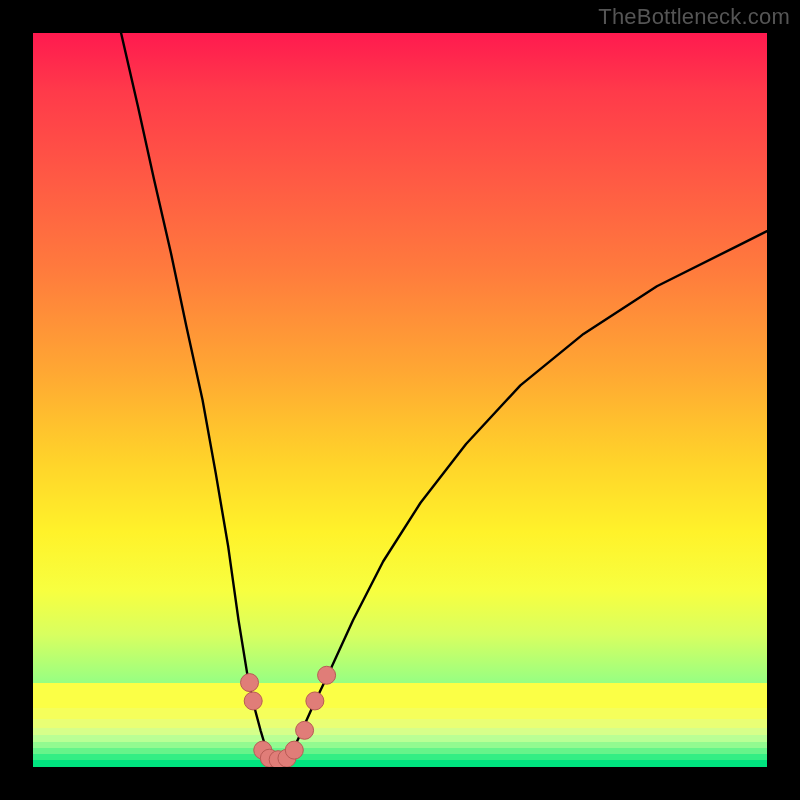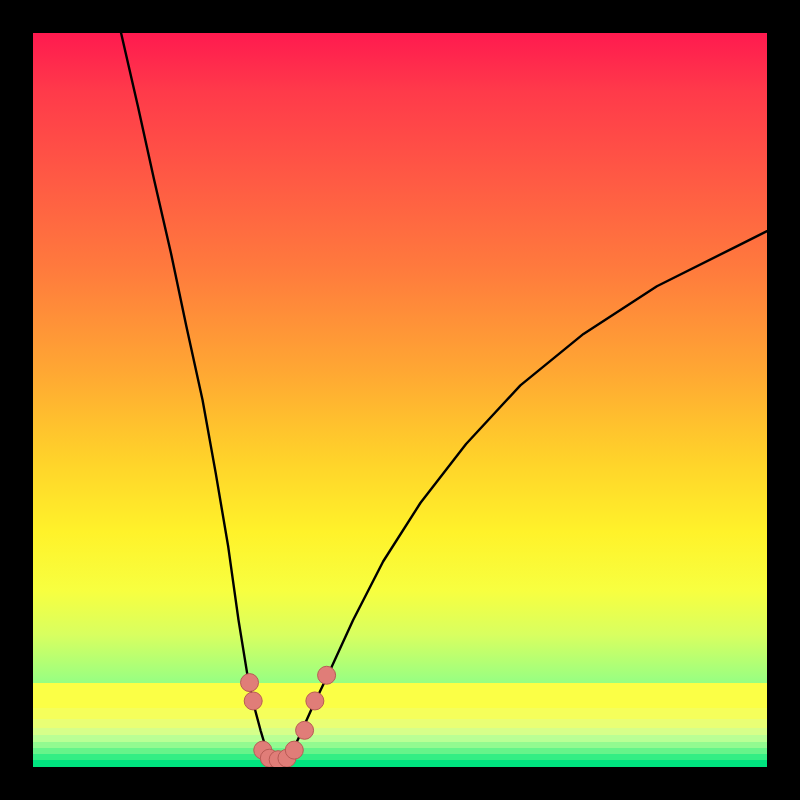--- a/index.html
+++ b/index.html
@@ -62,20 +62,21 @@
 }
 svg.curves, svg.markers {
   position: absolute;
   inset: 0;
 }
 </style>
 </head>
 <body>
 
 <div class="stage">
+  <div class="watermark">TheBottleneck.com</div>
 
   <div class="plot">
     <div class="gradient-fill"></div>
     <div id="bands">
         <div class="band" style="top: 726.66px; height: 7.34px; background: rgb(0, 228, 127);"></div>
         <div class="band" style="top: 720.788px; height: 5.872px; background: rgb(51, 238, 132);"></div>
         <div class="band" style="top: 714.916px; height: 5.872px; background: rgb(102, 244, 138);"></div>
         <div class="band" style="top: 709.044px; height: 5.872px; background: rgb(146, 250, 144);"></div>
         <div class="band" style="top: 702.438px; height: 6.606px; background: rgb(185, 255, 149);"></div>
         <div class="band" style="top: 695.098px; height: 7.34px; background: rgb(214, 255, 138);"></div>

